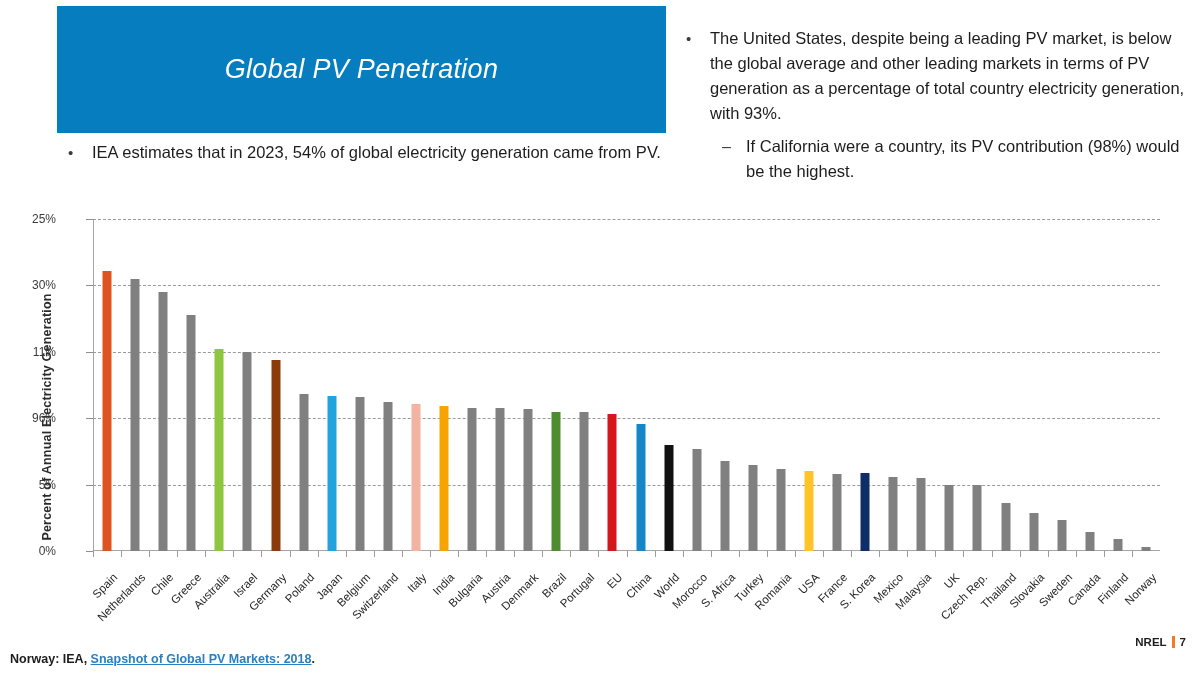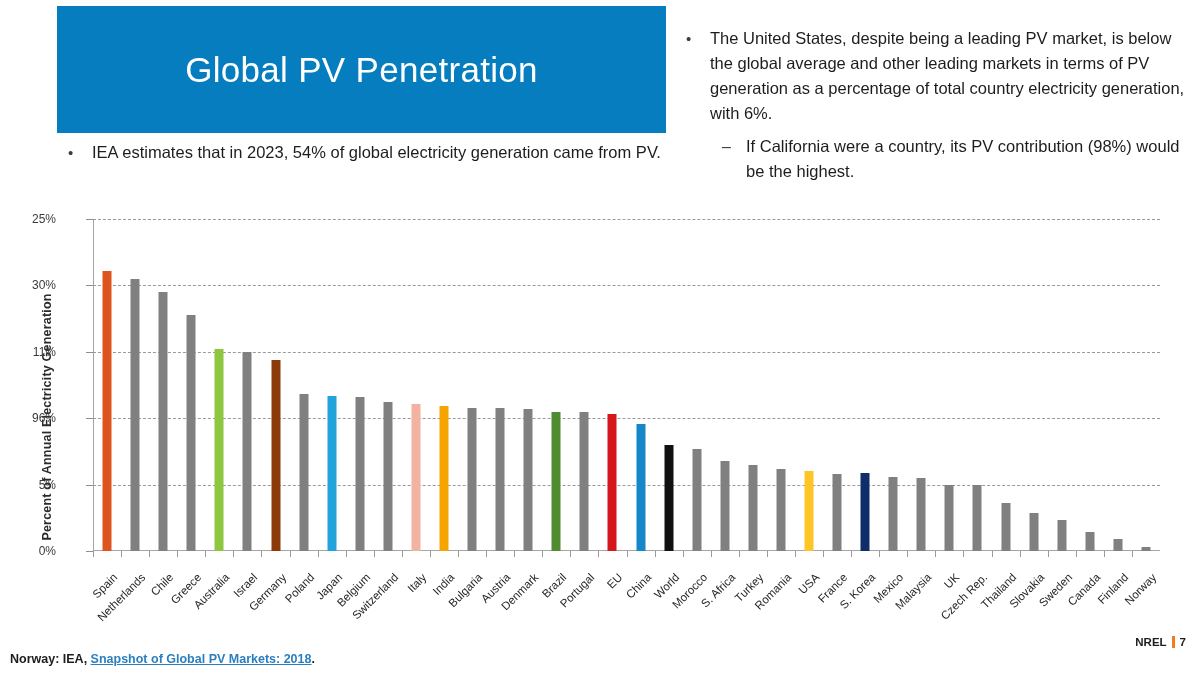--- a/index.html
+++ b/index.html
@@ -22,24 +22,25 @@
     top: 6px;
     width: 609px;
     height: 127px;
     background: #057DBE;
     display: flex;
     align-items: center;
     justify-content: center;
   }
   #title-text {
     color: #ffffff;
-    font-size: 35px;
+    font-size: 27px;
     font-weight: 400;
     letter-spacing: 0.3px;
     font-family: "Liberation Sans", sans-serif;
+    font-style: italic;
   }
 
   
   .bullet-block { position: absolute; }
   .bullet-row {
     display: flex;
     align-items: flex-start;
   }
   .bullet-mark {
     flex: 0 0 auto;
@@ -204,21 +205,21 @@
 <div id="left-bullets" class="bullet-block">
   <div class="bullet-row">
     <span class="bullet-mark">•</span>
     <span class="bullet-body">IEA estimates that in 2023, 54% of global electricity generation came from PV.</span>
   </div>
 </div>
 
 <div id="right-bullets" class="bullet-block">
   <div class="bullet-row">
     <span class="bullet-mark">•</span>
-    <span class="bullet-body">The United States, despite being a leading PV market, is below the global average and other leading markets in terms of PV generation as a percentage of total country electricity generation, with 6%.</span>
+    <span class="bullet-body">The United States, despite being a leading PV market, is below the global average and other leading markets in terms of PV generation as a percentage of total country electricity generation, with 93%.</span>
   </div>
   <div class="bullet-row" id="right-sub">
     <span class="bullet-mark dash">–</span>
     <span class="bullet-body">If California were a country, its PV contribution (98%) would be the highest.</span>
   </div>
 </div>
 
 <div id="chart-area">
   <div id="y-axis-title">Percent of Annual Electricity Generation</div>
   <div id="plot">

